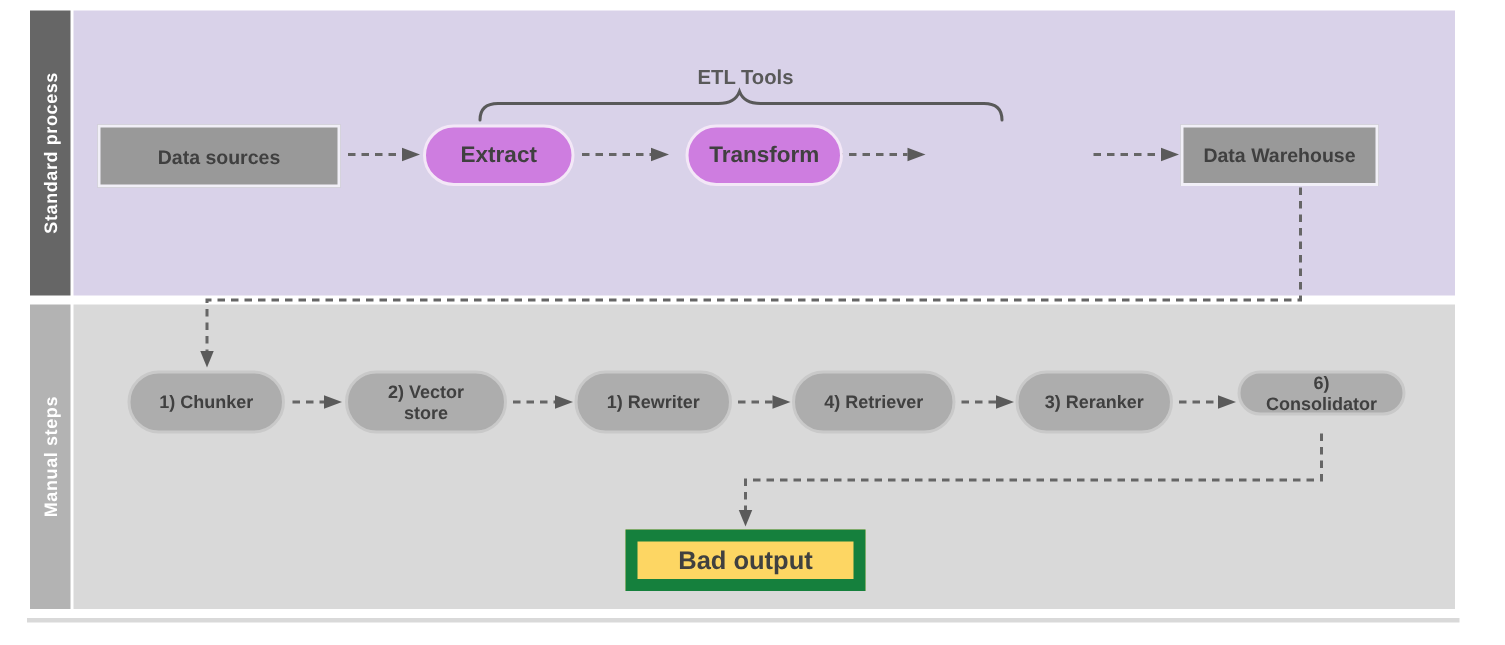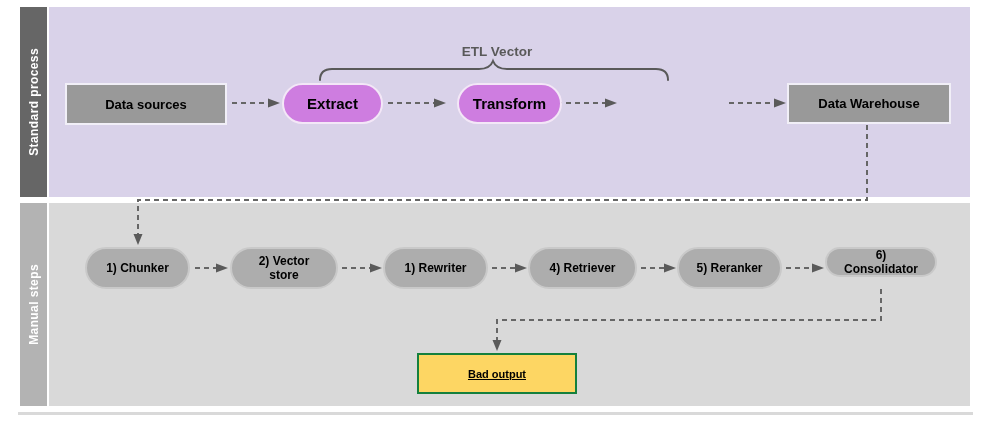--- a/index.html
+++ b/index.html
@@ -37,21 +37,21 @@
     width: 1003px; height: 430px;
     pointer-events: none;
   }
   .node {
     position: absolute;
     box-sizing: border-box;
     display: flex;
     align-items: center;
     justify-content: center;
     text-align: center;
-    color: #000000;
+    color: #404040;
     font-weight: 700;
   }
   .rect-node {
     background: #999999;
     border: 2px solid #f1eff7;
     font-size: 13px;
   }
   .etl-pill {
     background: #ce7de0;
     border: 2px solid #f3e7f7;
@@ -61,23 +61,22 @@
   .step-pill {
     background: #adadad;
     border: 2px solid #c9c9c9;
     border-radius: 22px;
     font-size: 12px;
     line-height: 1.2;
     padding: 0 12px;
   }
   .bad-box {
     background: #fdd663;
-    border: 2px solid #15803d;
-    font-size: 11px;
-    text-decoration: underline;
+    border: 8px solid #15803d;
+    font-size: 17px;
   }
   .etl-annot {
     position: absolute;
     left: 445px;
     top: 44px;
     width: 104px;
     text-align: center;
     color: #595959;
     font-weight: 700;
     font-size: 13.5px;
@@ -134,31 +133,31 @@
       <polygon points="527,268 515,263.5 515,272.5"></polygon>
       <polygon points="676,268 664,263.5 664,272.5"></polygon>
       <polygon points="824,268 812,263.5 812,272.5"></polygon>
       <polygon points="138,245 133.5,234 142.5,234"></polygon>
       <polygon points="497,351 492.5,340 501.5,340"></polygon>
     </g>
 
     <path d="M320,80 Q320,69 332,69 L479,69 Q490,69 493,61 Q496,69 507,69 L656,69 Q668,69 668,80" fill="none" stroke="#595959" stroke-width="2" stroke-linecap="round"></path>
   </svg>
 
-  <div class="etl-annot">ETL Vector</div>
+  <div class="etl-annot">ETL Tools</div>
 
   <div class="node rect-node" style="left:65px;top:83px;width:162px;height:42px">Data sources</div>
   <div class="node etl-pill" style="left:282px;top:83px;width:101px;height:41px">Extract</div>
   <div class="node etl-pill" style="left:457px;top:83px;width:105px;height:41px">Transform</div>
-  <div class="node rect-node" style="left:787px;top:83px;width:164px;height:41px">Data Warehouse</div>
+  <div class="node rect-node" style="left:787px;top:83px;width:132px;height:41px">Data Warehouse</div>
 
   <div class="node step-pill" style="left:85px;top:247px;width:105px;height:42px">1) Chunker</div>
   <div class="node step-pill" style="left:230px;top:247px;width:108px;height:42px">2) Vector store</div>
   <div class="node step-pill" style="left:383px;top:247px;width:105px;height:42px">1) Rewriter</div>
   <div class="node step-pill" style="left:528px;top:247px;width:109px;height:42px">4) Retriever</div>
-  <div class="node step-pill" style="left:677px;top:247px;width:105px;height:42px">5) Reranker</div>
+  <div class="node step-pill" style="left:677px;top:247px;width:105px;height:42px">3) Reranker</div>
   <div class="node step-pill" style="left:825px;top:247px;width:112px;height:30px">6) Consolidator</div>
 
   <div class="node bad-box" style="left:417px;top:353px;width:160px;height:41px">Bad output</div>
 
   <div class="divider"></div>
 
 </div>
 
 </body></html>

